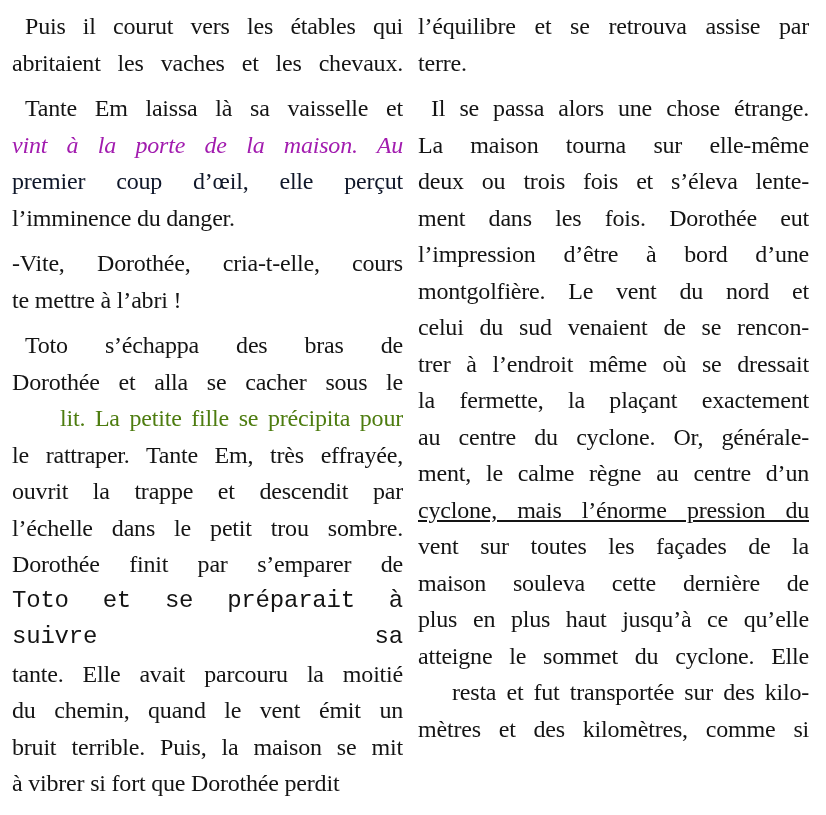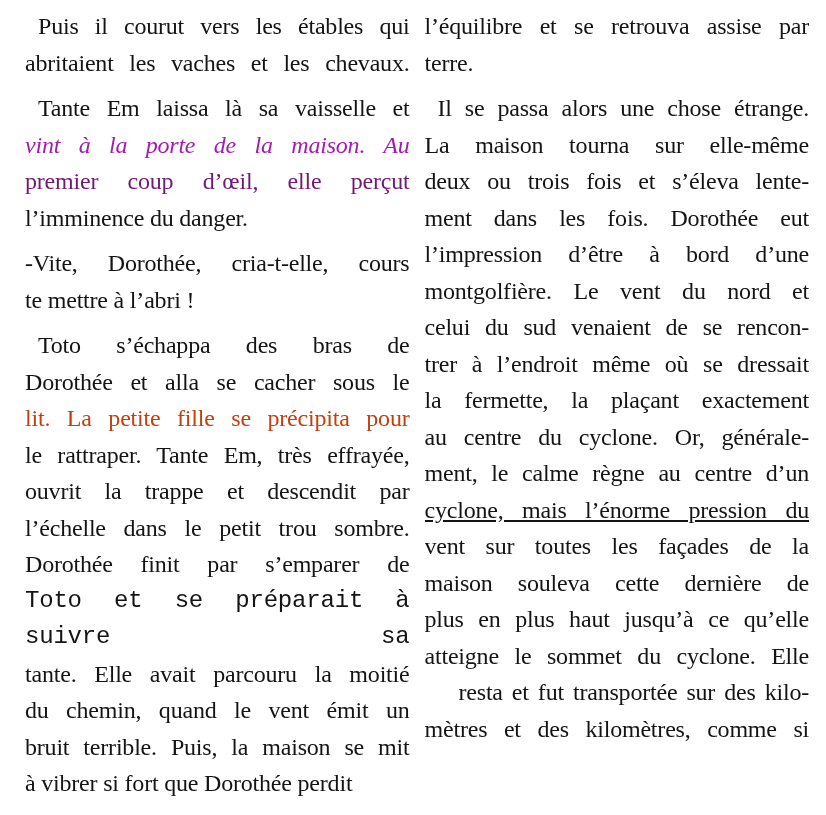--- a/index.html
+++ b/index.html
@@ -10,21 +10,21 @@
     width: 826px;
     height: 815px;
     background: #ffffff;
     overflow: hidden;
     font-family: "Liberation Serif", "DejaVu Serif", serif;
   }
   .page {
     box-sizing: border-box;
     width: 826px;
     height: 815px;
-    padding: 8px 17px 0 25px;
+    padding: 8px 17px 0 12px;
     display: flex;
     gap: 15px;
     background: #ffffff;
   }
   .col {
     flex: 1 1 0;
     min-width: 0;
     color: #141414;
   }
   .para {
@@ -55,31 +55,31 @@
 
 <div class="page">
   <div class="col">
       <div class="para indent">
         <div class="line" style="color: rgb(20, 20, 20);">Puis il courut vers les étables qui</div>
         <div class="line" style="color: rgb(20, 20, 20);">abritaient les vaches et les chevaux.</div>
       </div>
       <div class="para indent">
         <div class="line" style="color: rgb(20, 20, 20);">Tante Em laissa là sa vaisselle et</div>
         <div class="line" style="color: #a21caf; font-style: italic;">vint à la porte de la maison. Au</div>
-        <div class="line" style="color: #701a75;">premier coup d’œil, elle perçut</div>
+        <div class="line" style="color: #0f172a;">premier coup d’œil, elle perçut</div>
         <div class="line no-j" style="color: rgb(20, 20, 20);">l’imminence du danger.</div>
       </div>
       <div class="para">
         <div class="line" style="color: rgb(20, 20, 20);">-Vite, Dorothée, cria-t-elle, cours</div>
         <div class="line no-j" style="color: rgb(20, 20, 20);">te mettre à l’abri !</div>
       </div>
       <div class="para indent">
         <div class="line" style="color: rgb(20, 20, 20);">Toto s’échappa des bras de</div>
         <div class="line" style="color: rgb(20, 20, 20);">Dorothée et alla se cacher sous le</div>
-        <div class="line" style="color: #c2410c;">lit. La petite fille se précipita pour</div>
+        <div class="line" style="color: #4d7c0f; margin-left: 48px;">lit. La petite fille se précipita pour</div>
         <div class="line" style="color: rgb(20, 20, 20);">le rattraper. Tante Em, très effrayée,</div>
         <div class="line" style="color: rgb(20, 20, 20);">ouvrit la trappe et descendit par</div>
         <div class="line" style="color: rgb(20, 20, 20);">l’échelle dans le petit trou sombre.</div>
         <div class="line" style="color: rgb(20, 20, 20);">Dorothée finit par s’emparer de</div>
         <div class="line" style="color: rgb(20, 20, 20); font-family: Liberation Mono, monospace;">Toto et se préparait à suivre sa</div>
         <div class="line" style="color: rgb(20, 20, 20);">tante. Elle avait parcouru la moitié</div>
         <div class="line" style="color: rgb(20, 20, 20);">du chemin, quand le vent émit un</div>
         <div class="line" style="color: rgb(20, 20, 20);">bruit terrible. Puis, la maison se mit</div>
         <div class="line no-j" style="color: rgb(20, 20, 20);">à vibrer si fort que Dorothée perdit</div>
       </div>

